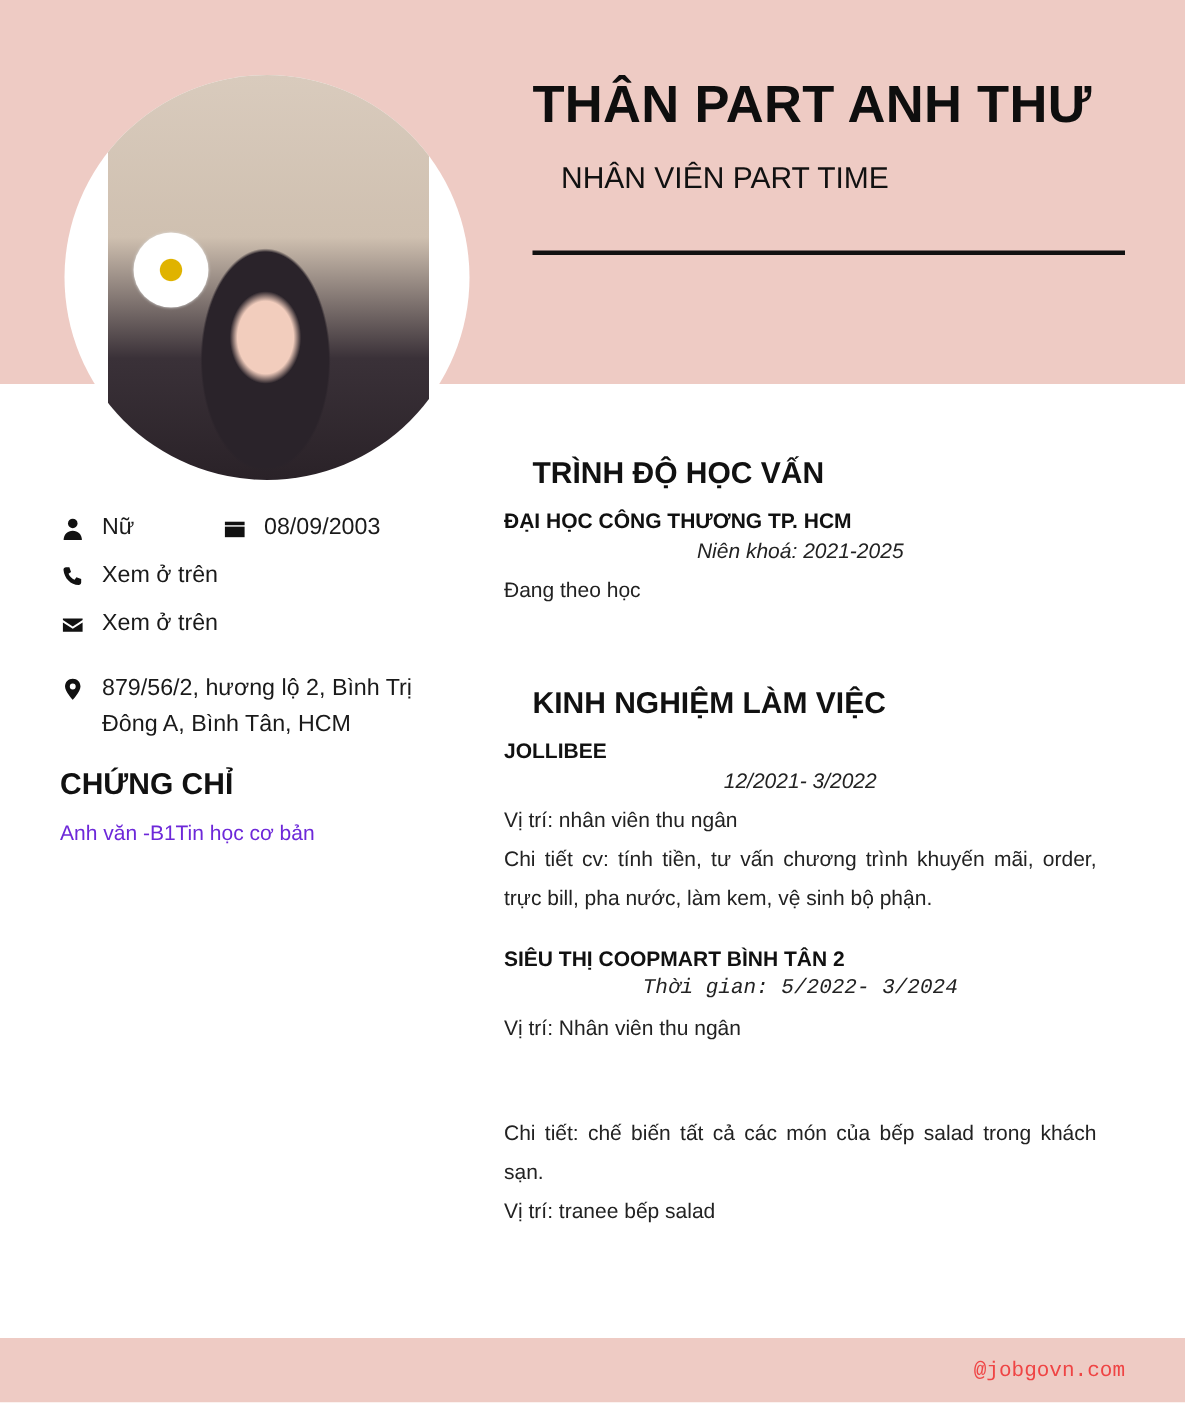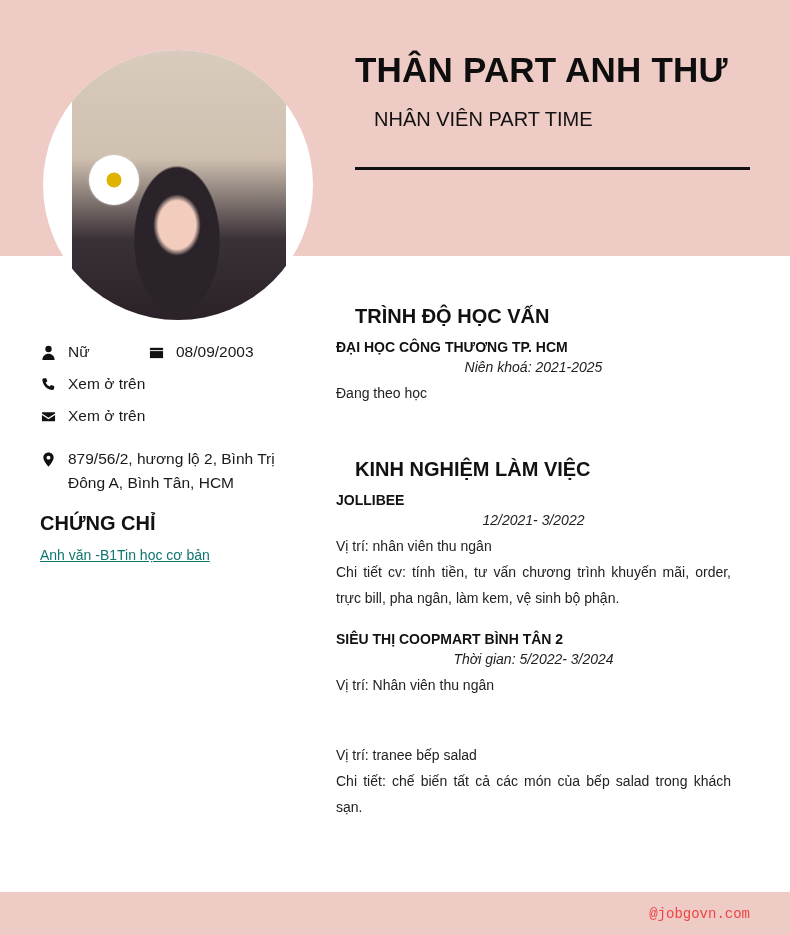--- a/index.html
+++ b/index.html
@@ -22,21 +22,21 @@
 
   .name { position: absolute; left: 355px; top: 50px; font-size: 35px; font-weight: bold; letter-spacing: 0.2px; color: #0e0e0e; }
   .job-title { position: absolute; left: 374px; top: 108px; font-size: 20px; color: #111; }
   .header-rule { position: absolute; left: 355px; top: 167px; width: 395px; height: 3px; background: #111; }
 
   .info-row { position: absolute; display: flex; align-items: flex-start; font-size: 15.5px; color: #1a1a1a; line-height: 24px; }
   .info-icon { width: 16px; height: 24px; display: flex; align-items: center; justify-content: center; margin-right: 12px; flex-shrink: 0; }
   .info-icon svg { width: 15px; height: 15px; fill: #111; }
 
   .sec-title { position: absolute; font-size: 20px; font-weight: bold; color: #111; }
-  .cert-text { position: absolute; left: 40px; top: 547px; font-size: 14px; color: #0f766e; text-decoration: underline; }
+  .cert-text { position: absolute; left: 40px; top: 547px; font-size: 14px; color: #6d28d9; }
 
   .right-col { position: absolute; left: 336px; width: 395px; }
   .org { font-size: 14px; font-weight: bold; color: #111; line-height: 20px; }
   .period { font-size: 14px; font-style: italic; color: #222; line-height: 26px; text-align: center; }
   .line { font-size: 14px; color: #222; line-height: 26px; text-align: justify; }
 </style>
 </head>
 <body>
 
 <div class="header-band"></div>
@@ -107,28 +107,28 @@
   <div class="period" style="line-height:26px; margin-top:-3px;">Niên khoá: 2021-2025</div>
   <div class="line">Đang theo học</div>
 </div>
 
 <div class="sec-title" style="left:355px; top:458px;">KINH NGHIỆM LÀM VIỆC</div>
 
 <div class="right-col" style="top:490px;">
   <div class="org">JOLLIBEE</div>
   <div class="period" style="margin-top:-3px;">12/2021- 3/2022</div>
   <div class="line">Vị trí: nhân viên thu ngân</div>
-  <div class="line">Chi tiết cv: tính tiền, tư vấn chương trình khuyến mãi, order, trực bill, pha ngân, làm kem, vệ sinh bộ phận.</div>
+  <div class="line">Chi tiết cv: tính tiền, tư vấn chương trình khuyến mãi, order, trực bill, pha nước, làm kem, vệ sinh bộ phận.</div>
 </div>
 
 <div class="right-col" style="top:629px;">
   <div class="org">SIÊU THỊ COOPMART BÌNH TÂN 2</div>
-  <div class="period" style="margin-top:-3px;">Thời gian: 5/2022- 3/2024</div>
+  <div class="period" style="margin-top:-3px;font-family:Liberation Mono, monospace;">Thời gian: 5/2022- 3/2024</div>
   <div class="line">Vị trí: Nhân viên thu ngân</div>
 </div>
 
 <div class="right-col" style="top:742px;">
+  <div class="line">Chi tiết: chế biến tất cả các món của bếp salad trong khách sạn.</div>
   <div class="line">Vị trí: tranee bếp salad</div>
-  <div class="line">Chi tiết: chế biến tất cả các món của bếp salad trong khách sạn.</div>
 </div>
 
 <div class="footer-band"></div>
 <div class="footer-text">@jobgovn.com</div>
 
 </body></html>

